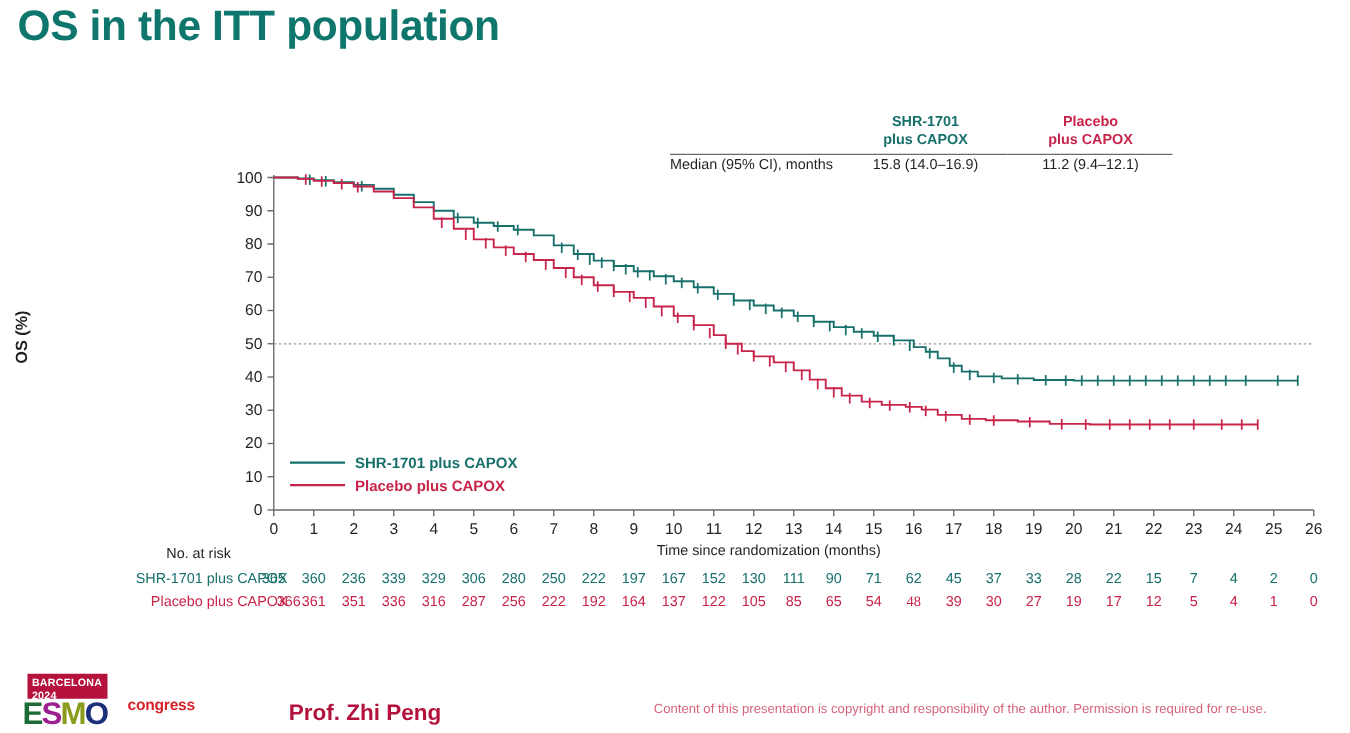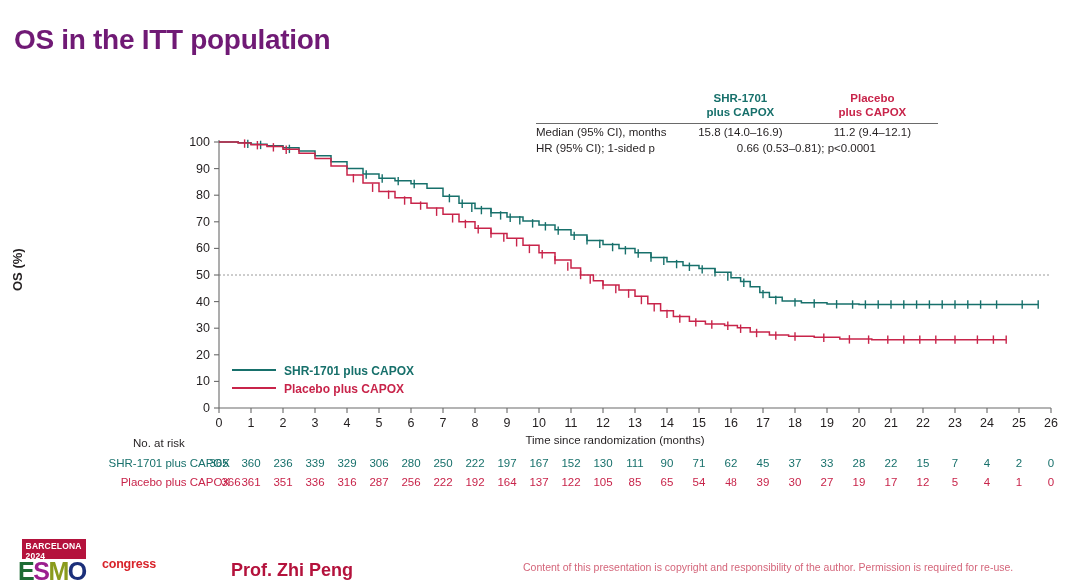--- a/index.html
+++ b/index.html
@@ -12,24 +12,24 @@
     background: #ffffff;
     font-family: "Liberation Sans", sans-serif;
     overflow: hidden;
     position: relative;
   }
 
   
   #slide-title {
     position: absolute;
     left: 14px;
-    top: 24px;
-    font-size: 28px;
-    font-weight: bold;
-    color: #701a75;
+    top: 2px;
+    font-size: 34px;
+    font-weight: bold;
+    color: #0f766e;
     letter-spacing: -0.3px;
     white-space: nowrap;
   }
 
   
   #stats-table {
     position: absolute;
     left: 536px;
     top: 92px;
     font-size: 11.5px;
@@ -192,24 +192,20 @@
   </tr>
   <tr class="rule-row">
     <td></td>
         <td></td>
         <td></td>
   </tr>
   <tr>
     <td class="label-cell">Median (95% CI), months</td>
     <td class="val-cell">15.8 (14.0–16.9)</td>
     <td class="val-cell">11.2 (9.4–12.1)</td>
-  </tr>
-  <tr>
-    <td class="label-cell">HR (95% CI); 1-sided p</td>
-    <td class="span-cell" colspan="2">0.66 (0.53–0.81); p&lt;0.0001</td>
   </tr>
 </tbody>
   </table>
 
 <div id="chart-area">
   <svg id="chart-svg" width="1080" height="330">
       <line x1="219" y1="157" x2="1051" y2="157" stroke="#9a9a9a" stroke-width="1" stroke-dasharray="2,2"></line>
       <line x1="219" y1="22" x2="219" y2="290" stroke="#6a6a6a" stroke-width="1.1"></line>
       <line x1="219" y1="290" x2="1051" y2="290" stroke="#6a6a6a" stroke-width="1.1"></line>
       <line x1="214" y1="290" x2="219" y2="290" stroke="#6a6a6a" stroke-width="1.1"></line>

